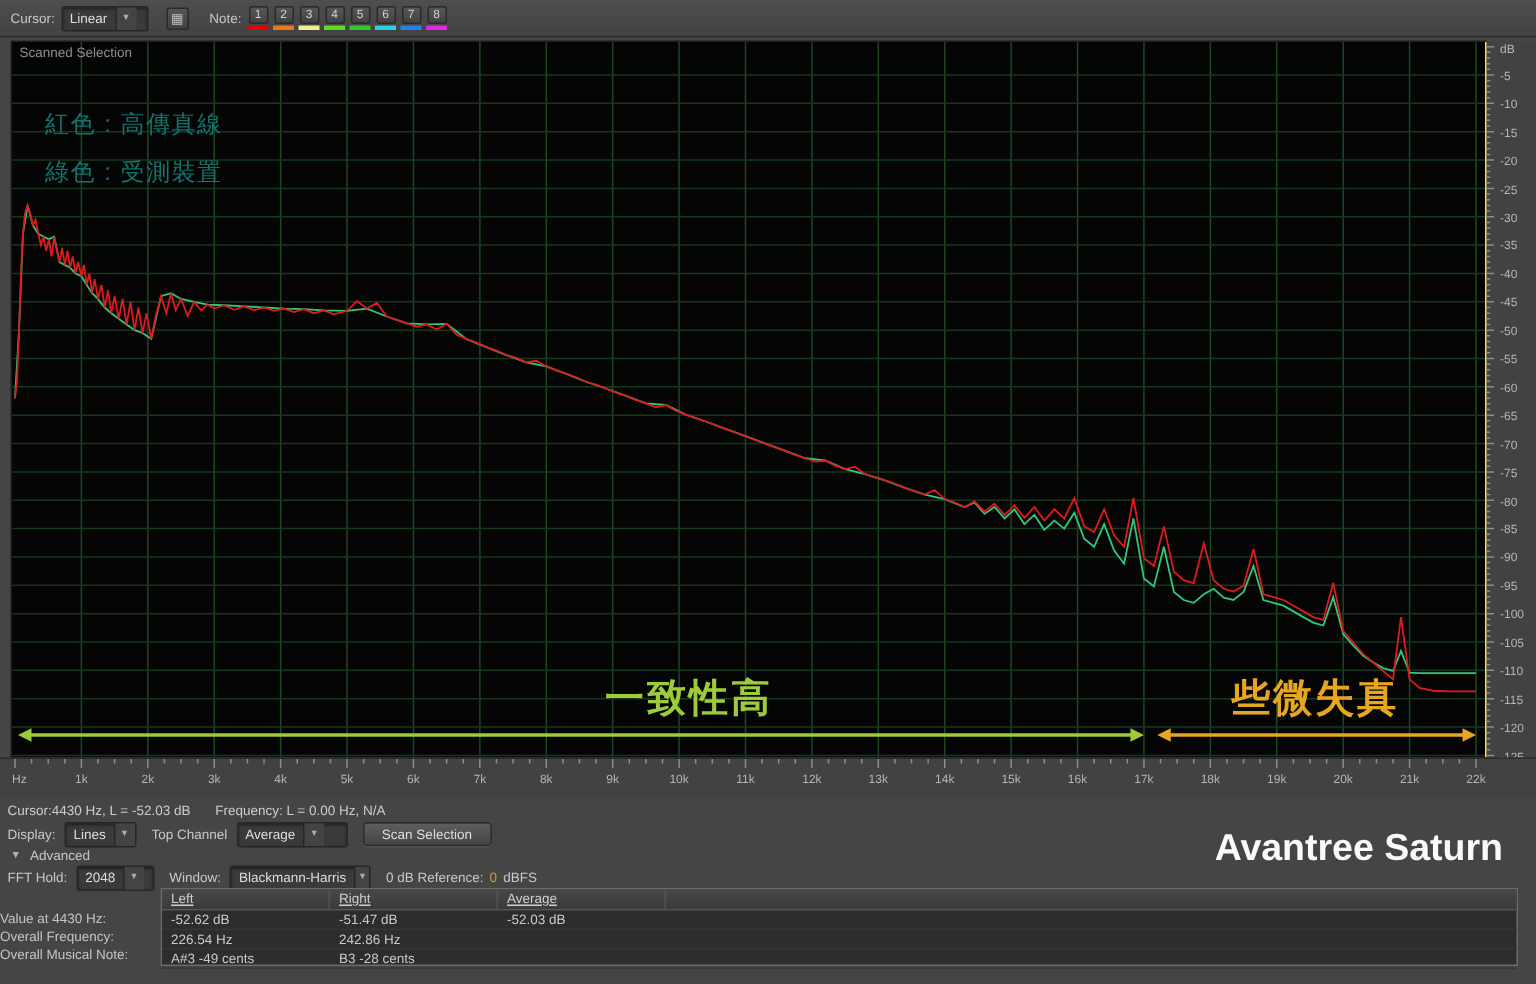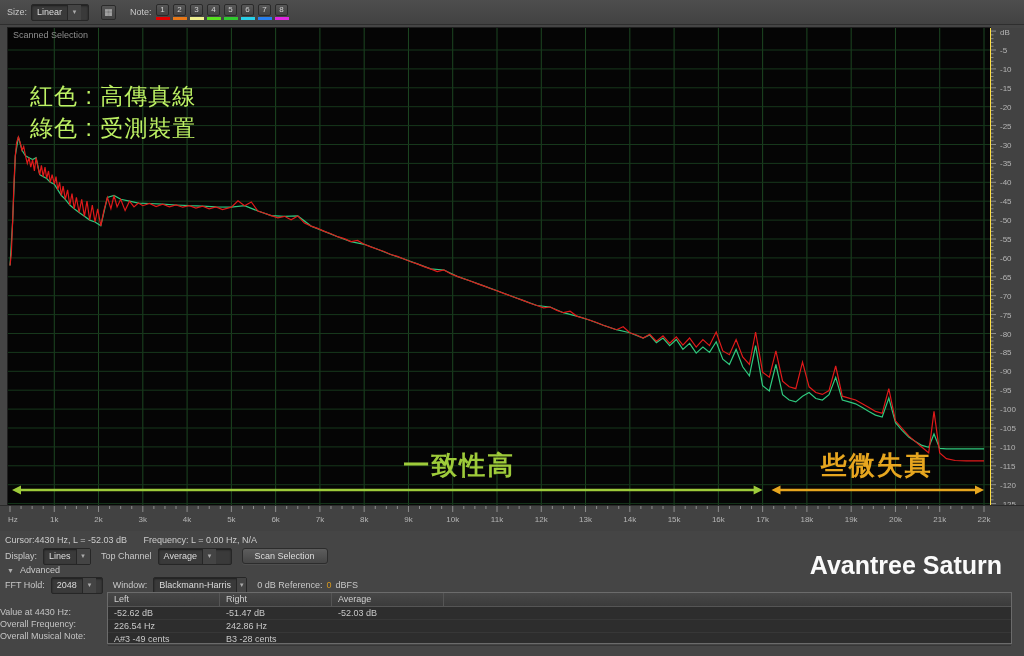--- a/index.html
+++ b/index.html
@@ -19,21 +19,21 @@
       border:1px solid #2a2a2a;border-radius:2px;color:#bbbbbb;font-size:9px;line-height:13px;text-align:center;padding:0;}
   .hold-wrap{display:flex;align-items:flex-start;}
   .hold-item{display:flex;flex-direction:column;align-items:center;margin-right:3px;}
   .hold-btn{width:13px;height:12px;background:linear-gradient(#565656,#434343);border:1px solid #2a2a2a;
       border-radius:2px;color:#d0d0d0;font-size:8px;line-height:10px;text-align:center;padding:0;}
   .hold-color{width:14px;height:3px;margin-top:1px;}
   
   .plot{position:absolute;left:8px;top:28px;width:982px;height:477px;background:#050505;outline:1px solid #1f1f1f;}
   .plot svg{position:absolute;left:0;top:0;}
   .scan-tab{position:absolute;left:5px;top:2px;font-size:9px;color:#8f8f8f;}
-  .legend-note{position:absolute;left:22px;top:52px;font-size:23px;line-height:32px;color:#bef264;letter-spacing:1px;}
+  .legend-note{position:absolute;left:22px;top:40px;font-size:16px;line-height:32px;color:#0f766e;letter-spacing:1px;}
   .range-label{position:absolute;transform:translateX(-50%);top:420px;font-size:26px;font-weight:bold;letter-spacing:2px;white-space:nowrap;}
   
   .yruler{position:absolute;left:990px;top:28px;width:56px;height:477px;background:#424242;border-left:1px solid #fde047;box-sizing:border-box;}
   .xruler{position:absolute;left:0;top:505px;width:1024px;height:26px;background:#424242;
           border-top:1px solid #2b2b2b;box-sizing:border-box;}
   .tick-label{position:absolute;font-size:8px;color:#b5b5b5;white-space:nowrap;}
   
   .cursor-line{position:absolute;left:5px;top:535px;font-size:9px;color:#cccccc;white-space:nowrap;}
   .cursor-line span{margin-right:14px;}
   .row{position:absolute;display:flex;align-items:center;font-size:9px;color:#c8c8c8;white-space:nowrap;}
@@ -45,32 +45,32 @@
   .btn{height:16px;background:linear-gradient(#5d5d5d,#464646);border:1px solid #2c2c2c;border-radius:3px;
        color:#dddddd;font-size:9px;padding:0 12px;box-shadow:0 1px 0 rgba(255,255,255,.06);}
   .orange{color:#d89a1e;}
   .brand{position:absolute;right:22px;top:551px;font-size:25px;font-weight:bold;color:#fafafa;letter-spacing:0;}
   
   .stats{position:absolute;left:0;top:592px;width:1014px;height:52px;font-size:9px;}
   .stat-label{position:absolute;left:0;width:101px;text-align:left;color:#c4c4c4;}
   .stat-table{position:absolute;left:107px;top:0;width:905px;height:52px;background:#2d2d2d;
               border:1px solid #6b6b6b;box-sizing:border-box;}
   .stat-hdr{display:flex;height:13px;background:linear-gradient(#474747,#3b3b3b);border-bottom:1px solid #555555;}
-  .stat-hdr .cell{border-right:1px solid #555555;}
+  .stat-hdr .cell{border-right:1px solid #555555;text-decoration:underline;}
   .stat-row{display:flex;height:12px;border-bottom:1px solid #373737;}
   .cell{width:112px;box-sizing:border-box;padding:0 0 0 6px;color:#c9c9c9;line-height:12px;overflow:hidden;}
   .stat-hdr .cell{line-height:12px;color:#cfcfcf;}
 </style>
 </head>
 <body>
 
 <div class="app">
 
   <div class="toolbar">
-    <span class="tb-label">Size:</span>
+    <span class="tb-label">Cursor:</span>
     <div class="dd" style="width:56px">
       <span class="dd-label">Linear</span>
       <span class="dd-arrow">▼</span>
     </div>
     <button class="icon-btn">▦</button>
     <span class="tb-label" style="margin-left:8px">Note:</span>
     <div class="hold-wrap" id="hold-buttons">
         <div class="hold-item">
           <button class="hold-btn">1</button>
           <div class="hold-color" style="background: rgb(224, 0, 0);"></div>

